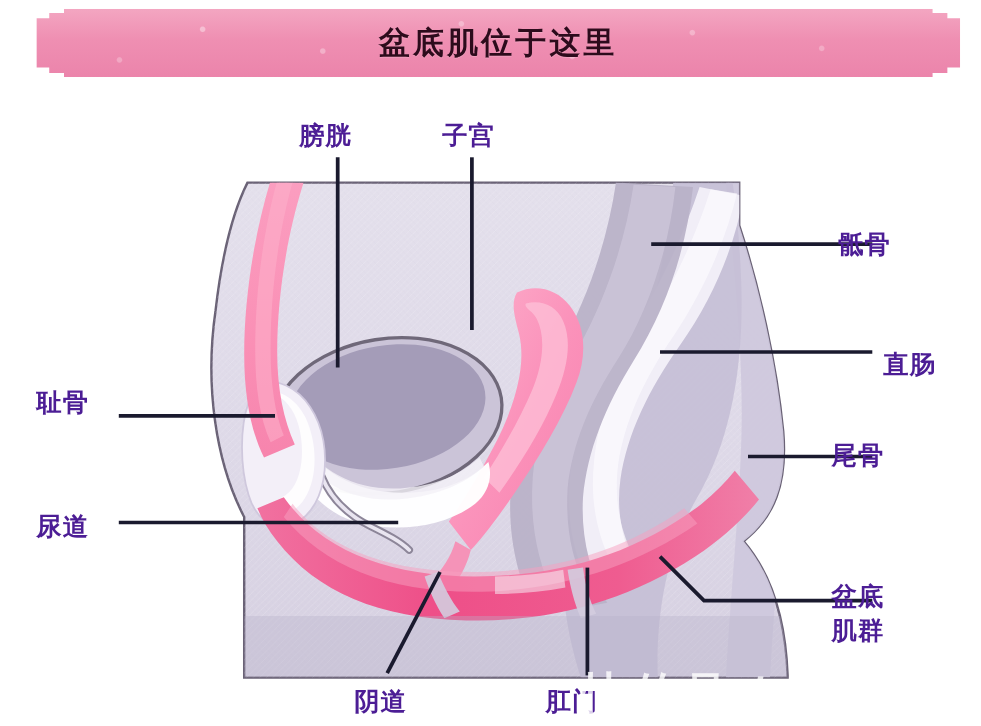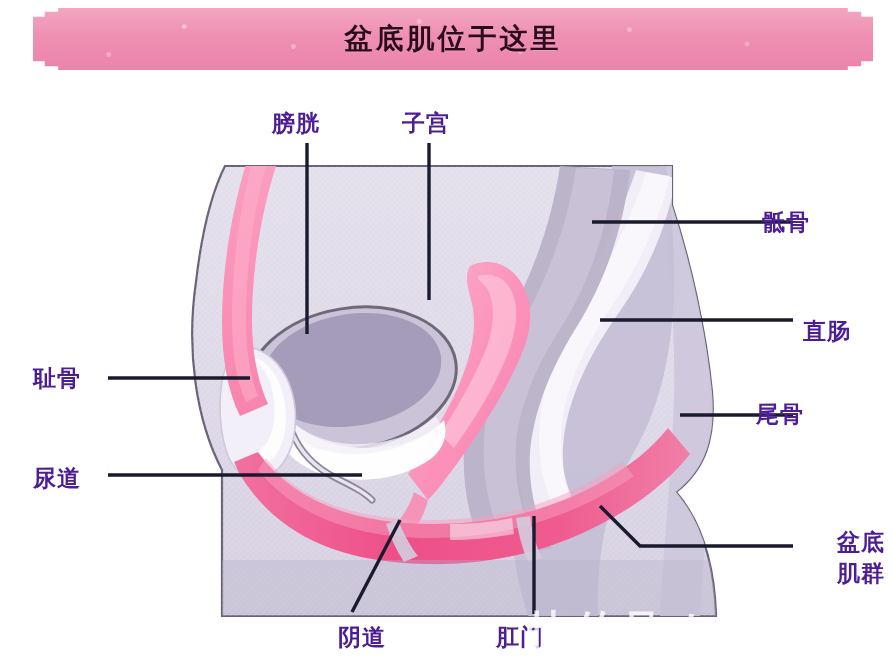--- a/index.html
+++ b/index.html
@@ -75,24 +75,24 @@
     white-space: nowrap;
     line-height: 1.25;
   }
   .callout-label.two-line { line-height: 1.35; }
 
   .lbl-bladder   { left: 272px; top: 109px; }
   .lbl-uterus    { left: 402px; top: 109px; }
   .lbl-sacrum    { left: 762px; top: 208px; }
   .lbl-rectum    { left: 803px; top: 305px; margin-top: 12px; }
   .lbl-coccyx    { left: 756px; top: 400px; }
-  .lbl-pfm       { left: 837px; top: 527px; }
-  .lbl-pubis     { left: 33px;  top: 364px; }
+  .lbl-pfm       { left: 756px; top: 527px; }
+  .lbl-pubis     { left: 33px;  top: 352px; }
   .lbl-urethra   { left: 33px;  top: 464px; }
-  .lbl-vagina    { left: 338px; top: 623px; }
+  .lbl-vagina    { left: 322px; top: 623px; }
   .lbl-anus      { left: 496px; top: 623px; }
 
   
   #watermark {
     position: absolute;
     left: 529px;
     top: 603px;
     font-size: 42px;
     font-weight: bold;
     color: rgba(255,255,255,0.80);

